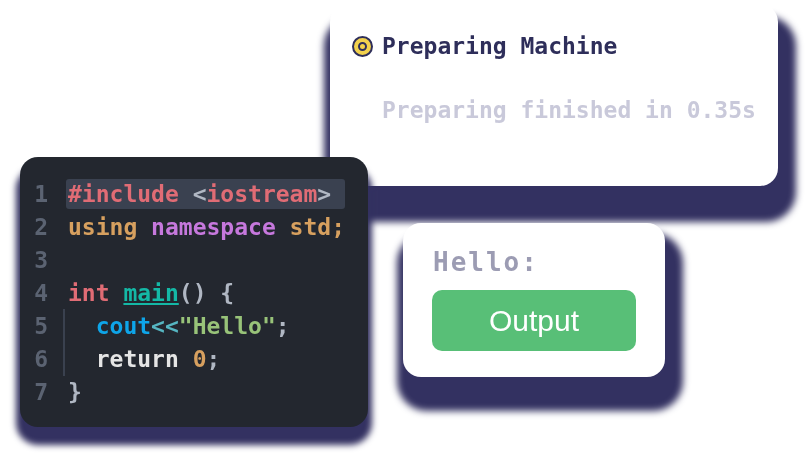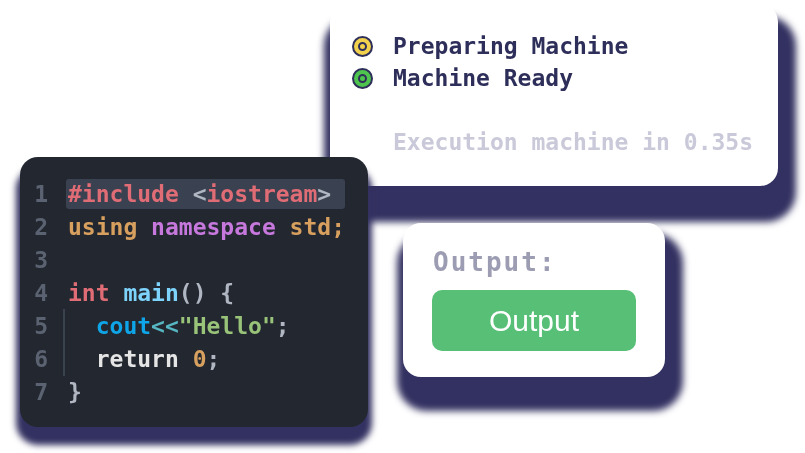--- a/index.html
+++ b/index.html
@@ -11,21 +11,21 @@
 
   
   .card { position:absolute; background:#ffffff; border-radius:18px; }
 
   .terminal-card {
     left:330px; top:4px; width:448px; height:182px;
     box-shadow:6px 24px 7px 12px var(--shadow);
     padding:26px 0 0 22px; box-sizing:border-box;
     z-index:1;
   }
-  .t-line { display:flex; align-items:center; height:32px; gap:20px; }
+  .t-line { display:flex; align-items:center; height:32px; gap:9px; }
   .t-text {
     font-size:23px; font-weight:bold; color:var(--navy);
     white-space:pre; letter-spacing:0;
   }
   .t-text.muted { color:var(--muted); }
 
   .dot, .dot-spacer { width:21px; height:21px; flex:0 0 21px; }
   .dot {
     border-radius:50%; border:2.5px solid var(--navy);
     box-sizing:border-box; display:flex; align-items:center; justify-content:center;
@@ -89,57 +89,51 @@
 
   <div class="card terminal-card">
     <div id="terminal-lines">
         <div class="t-line">
           <div class="dot pending">
             <div class="dot-core"></div>
           </div>
           <span class="t-text">Preparing Machine</span>
         </div>
         <div class="t-line">
-          <div class="dot ready">
-            <div class="dot-core"></div>
-          </div>
-          <span class="t-text">Machine Ready</span>
-        </div>
-        <div class="t-line">
           <div class="dot-spacer"></div>
         </div>
         <div class="t-line">
           <div class="dot-spacer"></div>
-          <span class="t-text muted">Execution machine in 0.35s</span>
+          <span class="t-text muted">Preparing finished in 0.35s</span>
         </div>
       </div>
   </div>
 
   <div class="card output-card">
-    <div class="output-label">Output:</div>
+    <div class="output-label">Hello:</div>
     <button class="hello-btn">Output</button>
   </div>
 
   <div class="editor">
     <div id="code-lines">
         <div class="code-line">
           <span class="gutter">1</span>
           <span class="code-content"><span class="tokens hl"><span class="tok" style="color: rgb(224, 108, 117);">#include</span><span class="tok" style="color: rgb(176, 183, 195);"> </span><span class="tok" style="color: rgb(176, 183, 195);">&lt;</span><span class="tok" style="color: rgb(224, 108, 117);">iostream</span><span class="tok" style="color: rgb(176, 183, 195);">&gt;</span></span></span>
         </div>
         <div class="code-line">
           <span class="gutter">2</span>
           <span class="code-content"><span class="tokens"><span class="tok" style="color: rgb(215, 160, 95);">using</span><span class="tok" style="color: rgb(176, 183, 195);"> </span><span class="tok" style="color: rgb(198, 120, 221);">namespace</span><span class="tok" style="color: rgb(176, 183, 195);"> </span><span class="tok" style="color: rgb(215, 160, 95);">std</span><span class="tok" style="color: rgb(215, 160, 95);">;</span></span></span>
         </div>
         <div class="code-line">
           <span class="gutter">3</span>
           <span class="code-content"><span class="tokens"></span></span>
         </div>
         <div class="code-line">
           <span class="gutter">4</span>
-          <span class="code-content"><span class="tokens"><span class="tok" style="color: rgb(224, 108, 117); margin-top: 11px;">int</span><span class="tok" style="color: rgb(176, 183, 195);"> </span><span class="tok" style="color: #7dd3fc;">main</span><span class="tok" style="color: rgb(176, 183, 195);">()</span><span class="tok" style="color: rgb(176, 183, 195);"> {</span></span></span>
+          <span class="code-content"><span class="tokens"><span class="tok" style="color: rgb(224, 108, 117); margin-top: 11px;">int</span><span class="tok" style="color: rgb(176, 183, 195);"> </span><span class="tok" style="color: #14b8a6; text-decoration: underline;">main</span><span class="tok" style="color: rgb(176, 183, 195);">()</span><span class="tok" style="color: rgb(176, 183, 195);"> {</span></span></span>
         </div>
         <div class="code-line">
           <span class="gutter">5</span>
           <span class="code-content guide"><span class="tokens"><span class="tok" style="color: rgb(176, 183, 195);">  </span><span class="tok" style="color: #0ea5e9;">cout</span><span class="tok" style="color: rgb(86, 182, 194);">&lt;&lt;</span><span class="tok" style="color: rgb(152, 195, 121);">"Hello"</span><span class="tok" style="color: rgb(176, 183, 195);">;</span></span></span>
         </div>
         <div class="code-line">
           <span class="gutter">6</span>
           <span class="code-content guide"><span class="tokens"><span class="tok" style="color: rgb(176, 183, 195);">  </span><span class="tok" style="color: #e5e5e5;">return</span><span class="tok" style="color: rgb(176, 183, 195);"> </span><span class="tok" style="color: rgb(215, 160, 95);">0</span><span class="tok" style="color: rgb(176, 183, 195);">;</span></span></span>
         </div>
         <div class="code-line">

